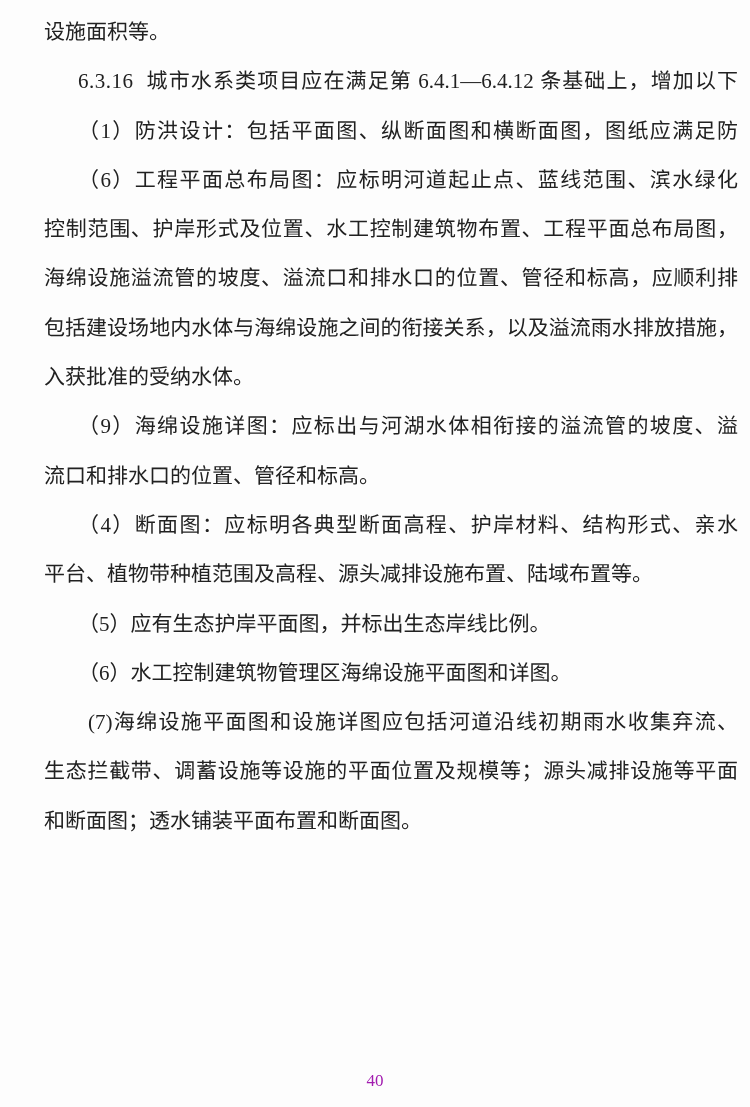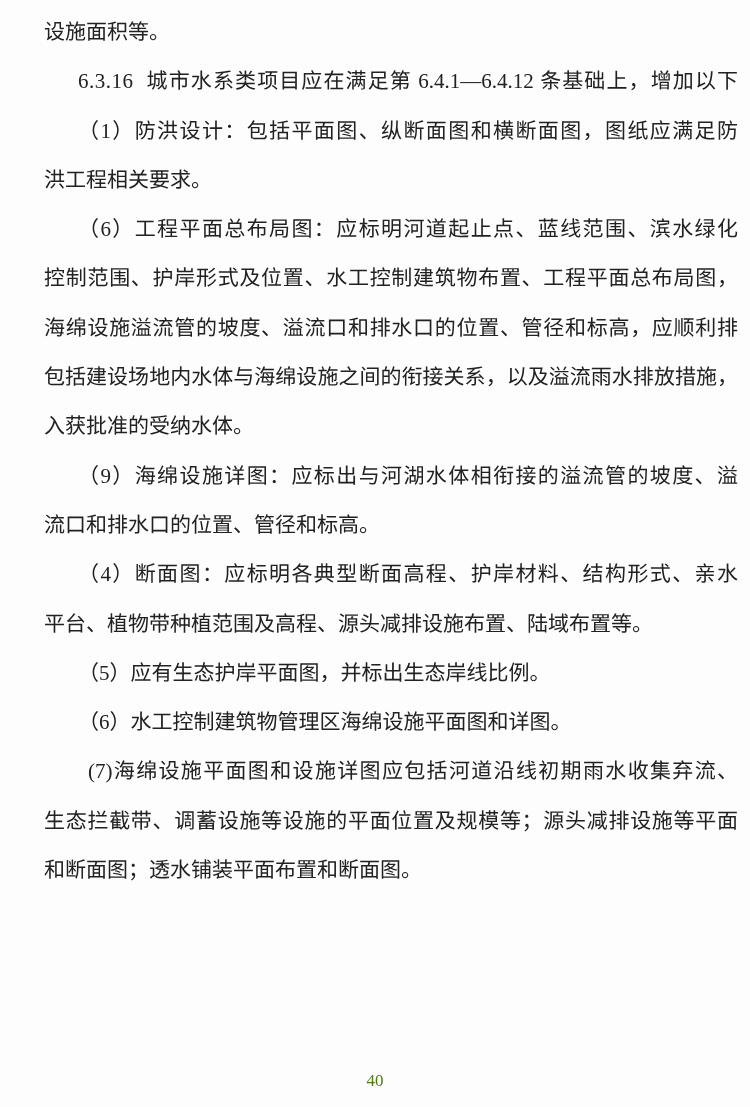--- a/index.html
+++ b/index.html
@@ -45,35 +45,34 @@
     letter-spacing: 0.5px;
   }
   .page-number {
     position: absolute;
     top: 1070px;
     left: 0;
     width: 100%;
     text-align: center;
     font-size: 17px;
     line-height: 22px;
-    color: #4d7c0f;
+    color: #a21caf;
   }
 </style>
 </head>
 <body>
 
 <div class="page">
   <div class="textblock">
 
     <div class="ln ln-left">设施面积等。</div>
 
     <div class="ln ind"><span class="clause-num">6.3.16</span><span>城市水系类项目应在满足第 6.4.1—6.4.12 条基础上，增加以下</span></div>
 
     <div class="ln ind">（1）防洪设计：包括平面图、纵断面图和横断面图，图纸应满足防</div>
-    <div class="ln ln-left">洪工程相关要求。</div>
 
     <div class="ln ind">（6）工程平面总布局图：应标明河道起止点、蓝线范围、滨水绿化</div>
     <div class="ln">控制范围、护岸形式及位置、水工控制建筑物布置、工程平面总布局图，</div>
     <div class="ln">海绵设施溢流管的坡度、溢流口和排水口的位置、管径和标高，应顺利排</div>
     <div class="ln">包括建设场地内水体与海绵设施之间的衔接关系，以及溢流雨水排放措施，</div>
     <div class="ln ln-left">入获批准的受纳水体。</div>
 
     <div class="ln ind">（9）海绵设施详图：应标出与河湖水体相衔接的溢流管的坡度、溢</div>
     <div class="ln ln-left">流口和排水口的位置、管径和标高。</div>
 

